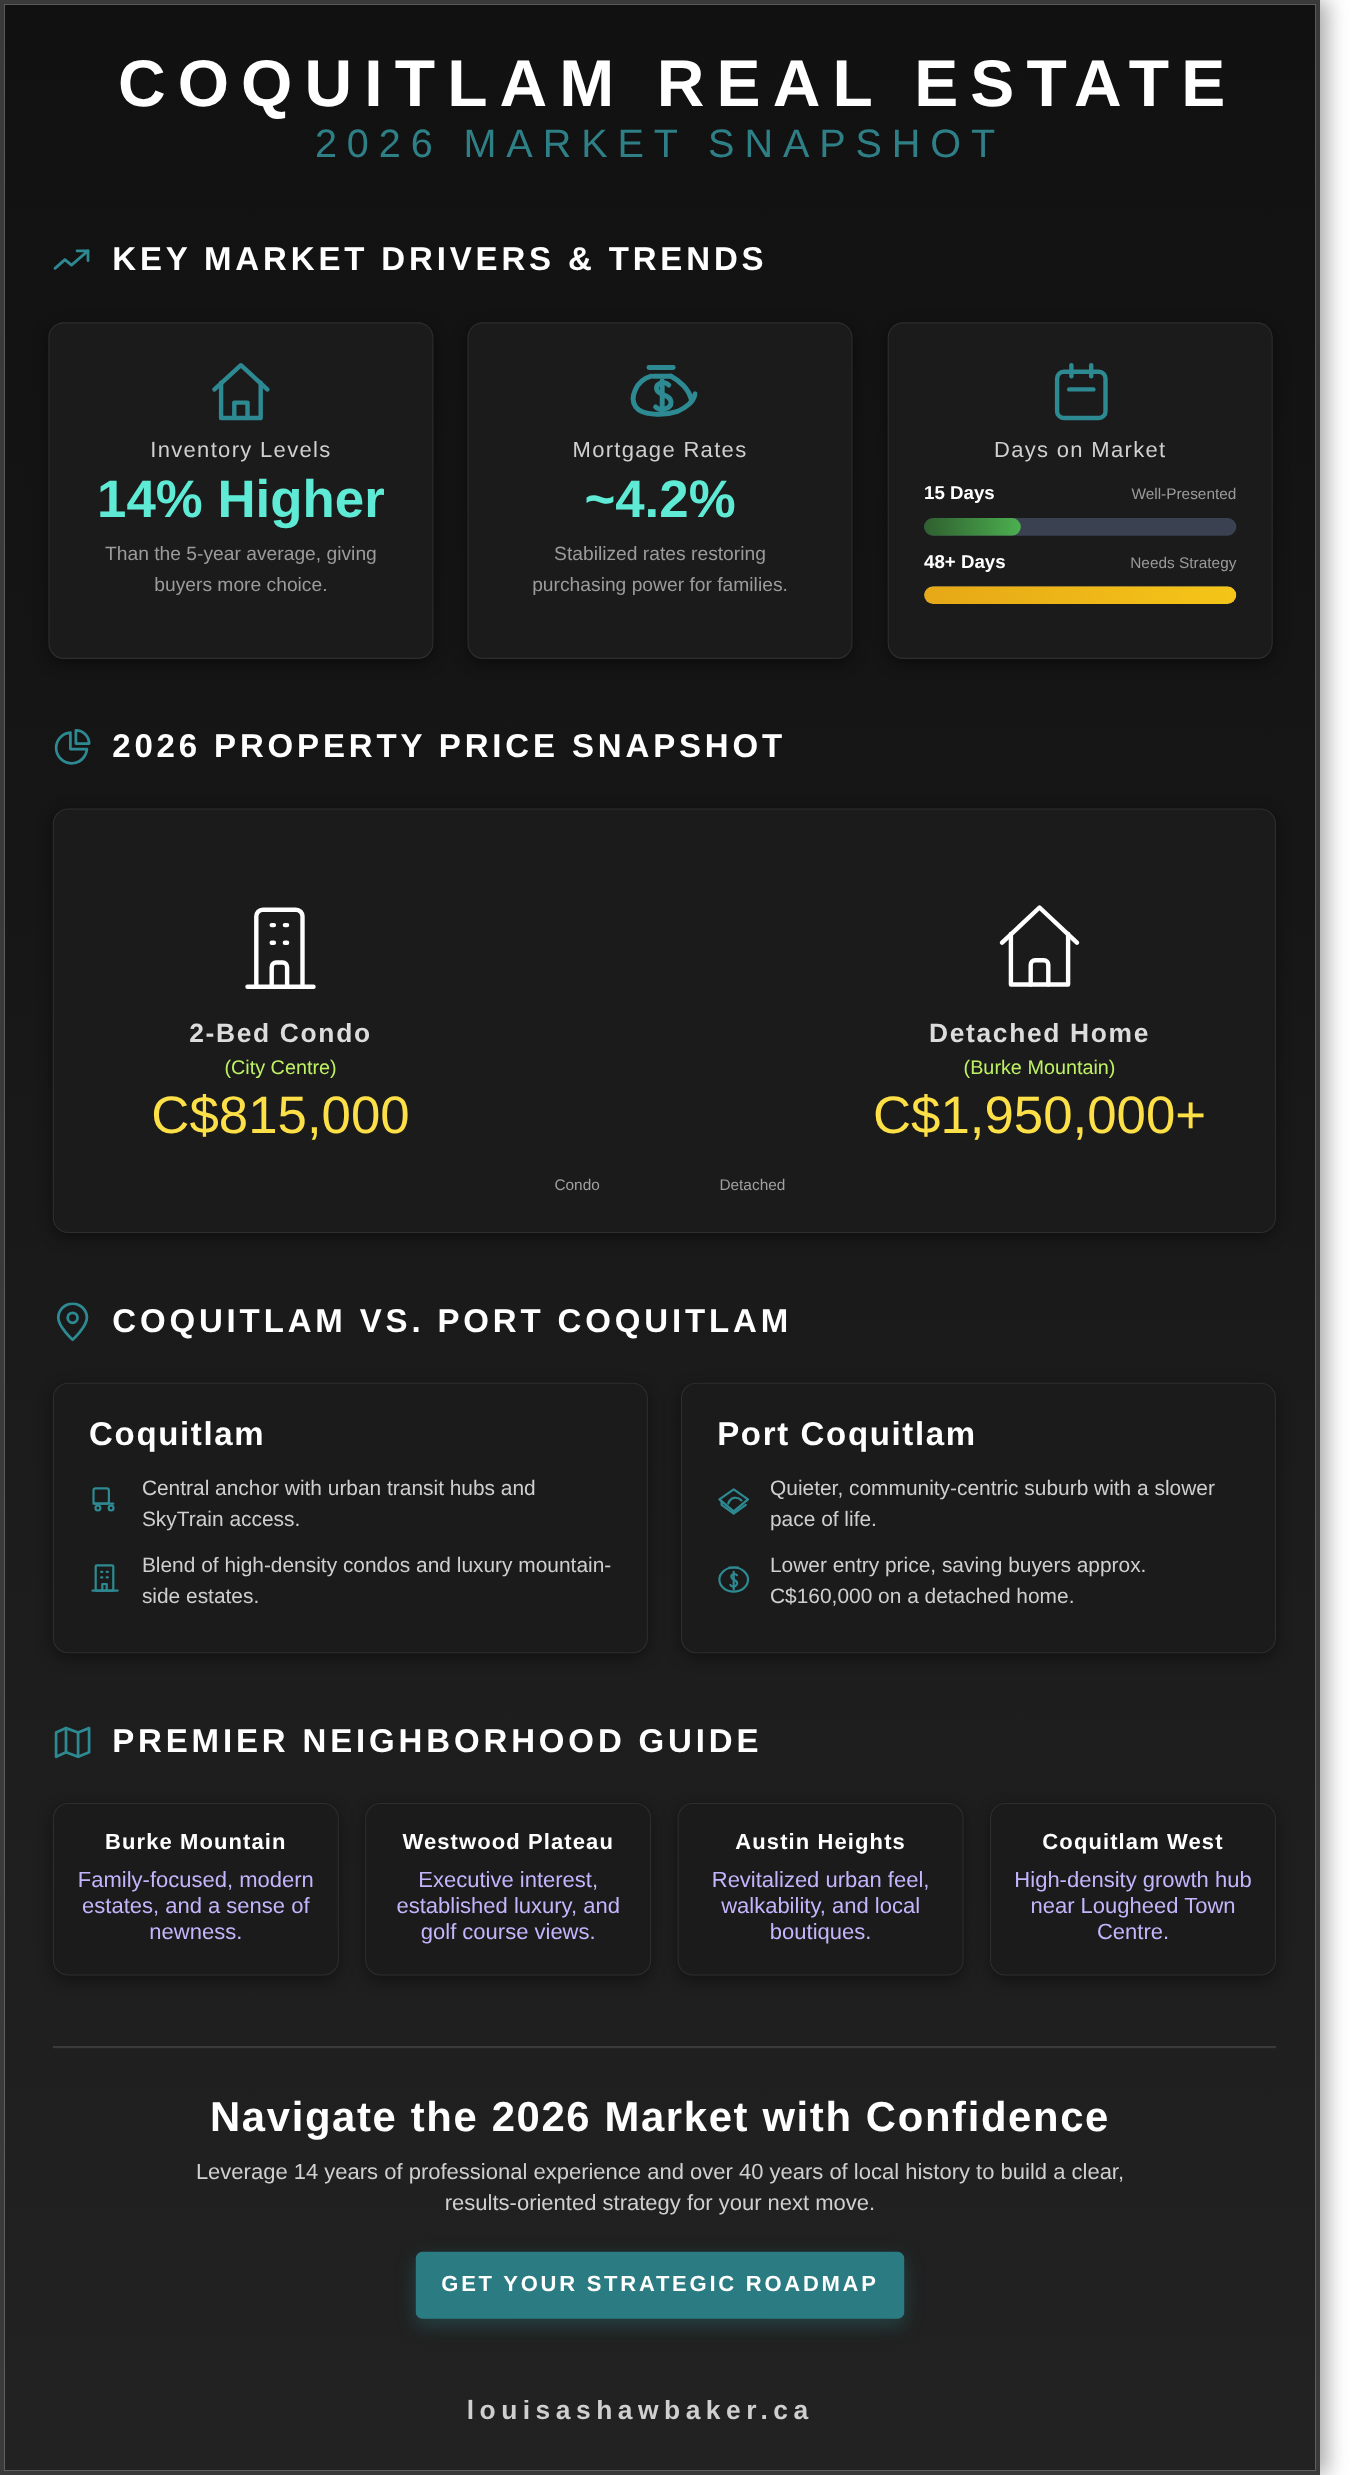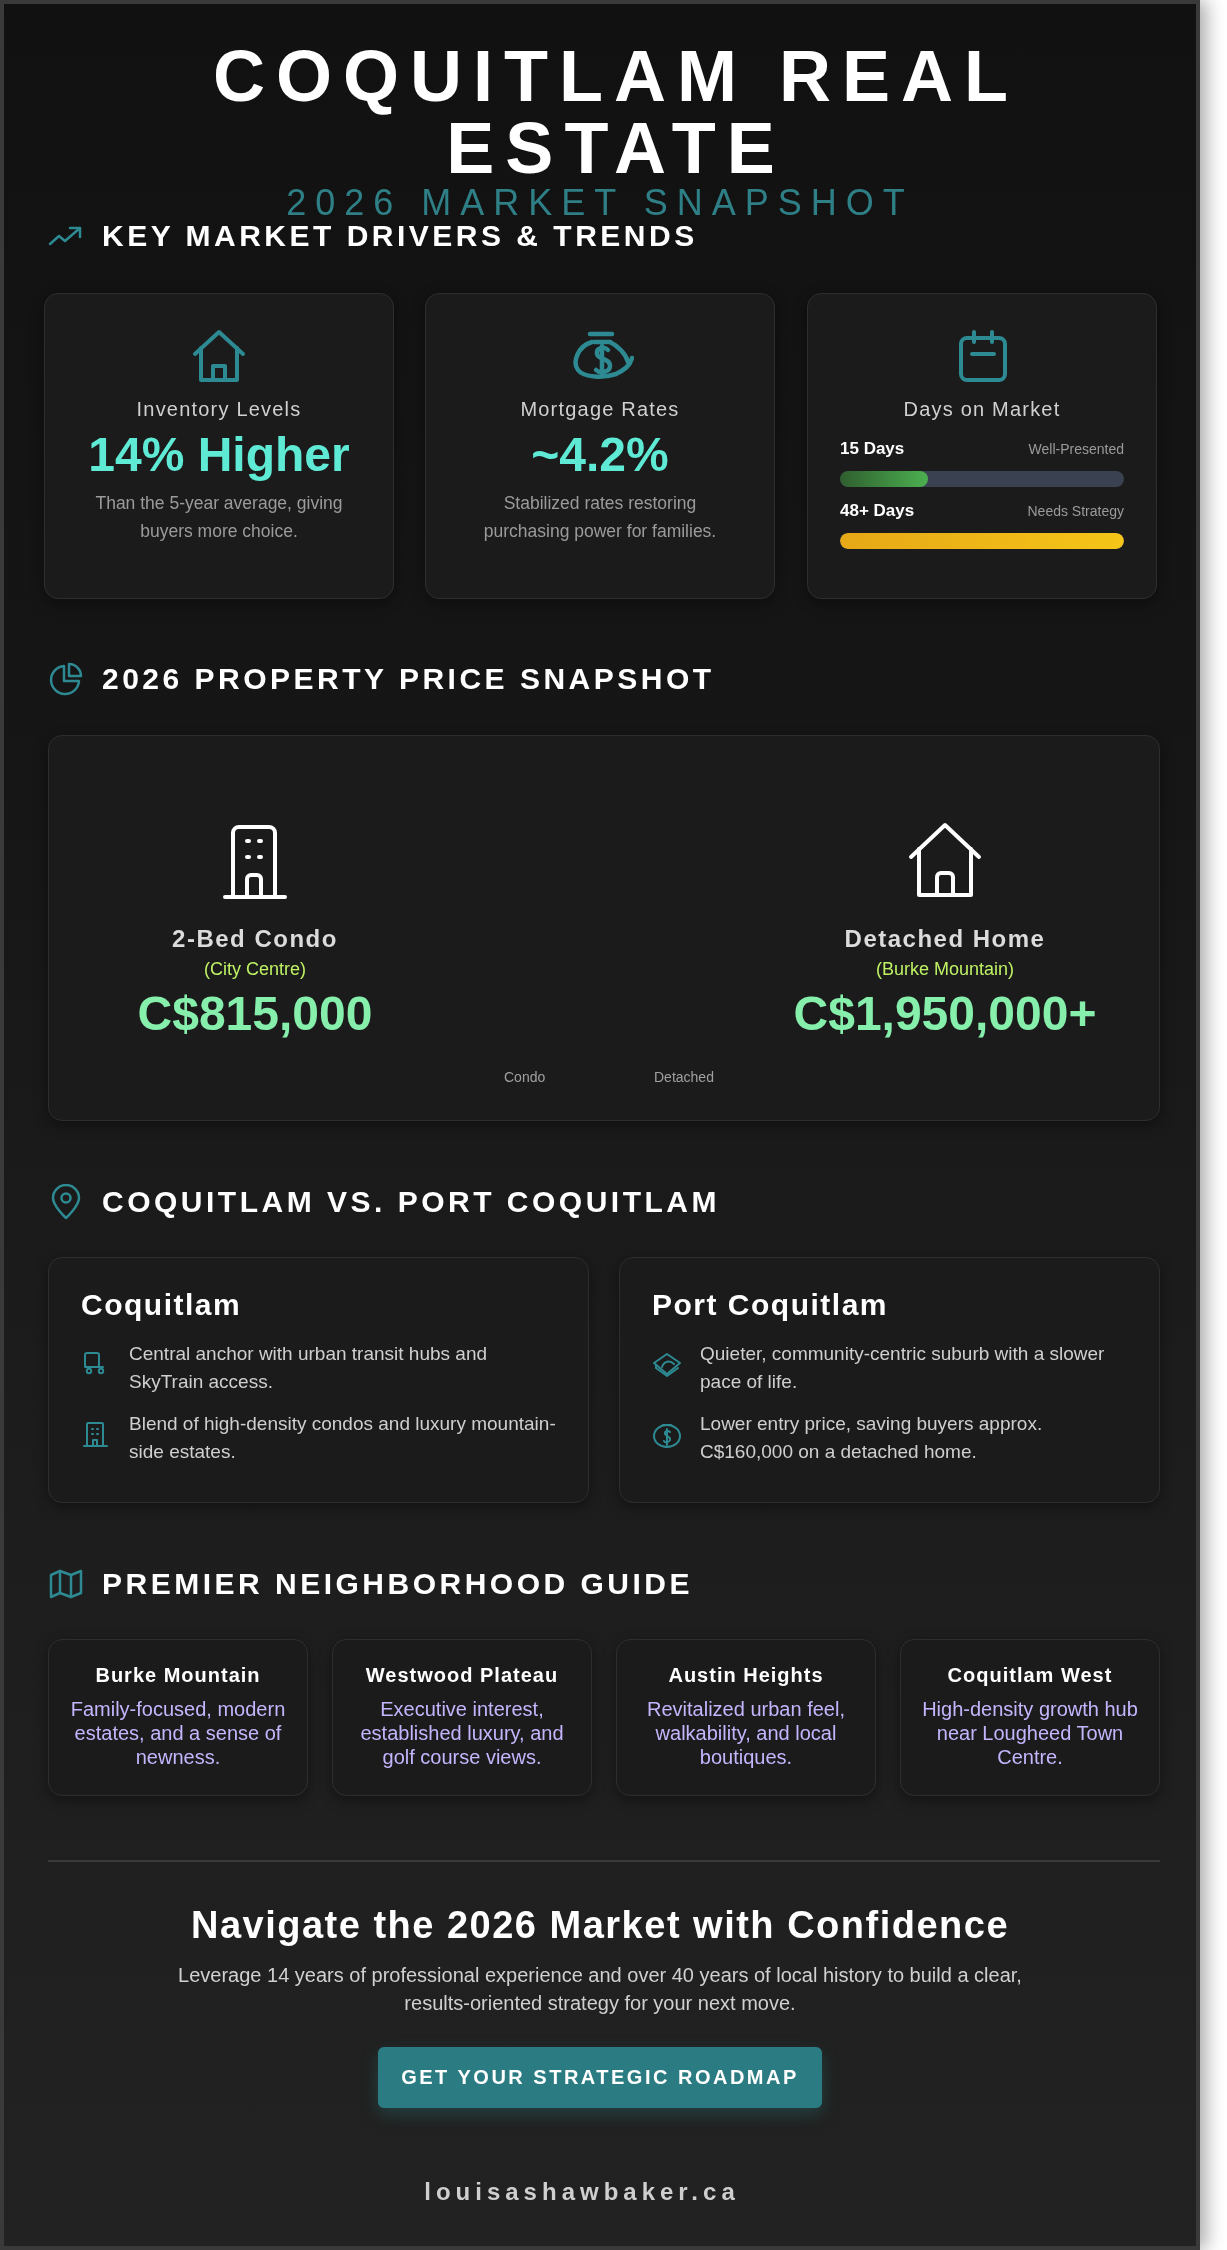--- a/index.html
+++ b/index.html
@@ -6,21 +6,21 @@
   html, body { width: 1227px; height: 2250px; background: #ffffff; overflow: hidden; }
   body { font-family: "Liberation Sans", sans-serif; position: relative; }
   .page {
     position: absolute; left: 0; top: 0; width: 1200px; height: 2250px;
     background: linear-gradient(180deg, #111111 0%, #161616 35%, #1c1c1c 60%, #222222 100%);
     border: 4px solid #3a3a3a;
     box-shadow: 6px 0 18px rgba(0,0,0,0.35);
     color: #fff;
   }
   .hero { text-align: center; padding-top: 36px; }
-  .hero h1 { font-size: 72px; font-weight: 700; letter-spacing: 11px; color: #fff; line-height: 72px; padding-left: 32px; }
+  .hero h1 { font-size: 60px; font-weight: 700; letter-spacing: 11px; color: #fff; line-height: 72px; padding-left: 32px; }
   .hero h2 { font-size: 36px; font-weight: 400; letter-spacing: 9px; color: #2e7f86; line-height: 42px; margin-top: -2px; }
 
   .section-title { position: absolute; left: 44px; display: flex; align-items: center; gap: 18px; }
   .section-title .ic { width: 36px; height: 36px; display: flex; align-items: center; justify-content: center; }
   .section-title h3 { font-size: 30px; font-weight: 700; letter-spacing: 3.5px; color: #fff; }
 
   .card { position: absolute; background: #1b1b1b; border: 1.5px solid #2e2e2e; border-radius: 14px; box-shadow: 0 4px 14px rgba(0,0,0,0.4); }
 
   .driver { width: 350px; height: 306px; top: 289px; text-align: center; }
   .driver .dicon { margin: 34px auto 0; width: 60px; height: 60px; }
@@ -32,21 +32,21 @@
   .bar-row { display: flex; justify-content: space-between; align-items: baseline; }
   .bar-row .bval { font-size: 17px; font-weight: 700; color: #fff; }
   .bar-row .btag { font-size: 14px; color: #9a9a9a; }
   .track { height: 16px; background: #3a4150; border-radius: 8px; margin: 12px 0 14px; overflow: hidden; }
   .fill { height: 100%; border-radius: 8px; }
 
   .price-box { left: 44px; top: 731px; width: 1112px; height: 386px; }
   .price-col { position: absolute; top: 85px; text-align: center; width: 360px; }
   .price-col .pname { font-size: 24px; font-weight: 700; color: #dcdcdc; letter-spacing: 1.5px; margin-top: 20px; }
   .price-col .ploc { font-size: 18px; color: #bef264; margin-top: 6px; }
-  .price-col .pval { font-size: 48px; font-weight: 700; color: #86efac; margin-top: 6px; }
+  .price-col .pval { font-size: 48px; font-weight: 400; color: #fde047; margin-top: 6px; }
   .chart-lbl { position: absolute; top: 333px; font-size: 14px; color: #a0a0a0; }
 
   .vs-card { top: 1253px; height: 246px; width: 541px; padding: 30px 32px; }
   .vs-card h4 { font-size: 30px; font-weight: 700; color: #fff; letter-spacing: 1.5px; margin-bottom: 18px; }
   .vs-item { display: flex; gap: 18px; margin-bottom: 14px; }
   .vs-item .vic { width: 30px; height: 30px; flex: none; margin-top: 10px; }
   .vs-item p { font-size: 19px; color: #cfcfcf; line-height: 28px; }
 
   .nb-card { top: 1635px; width: 260px; height: 157px; text-align: center; padding: 24px 18px 0; }
   .nb-card h5 { font-size: 20px; font-weight: 700; color: #fff; letter-spacing: 1px; }

